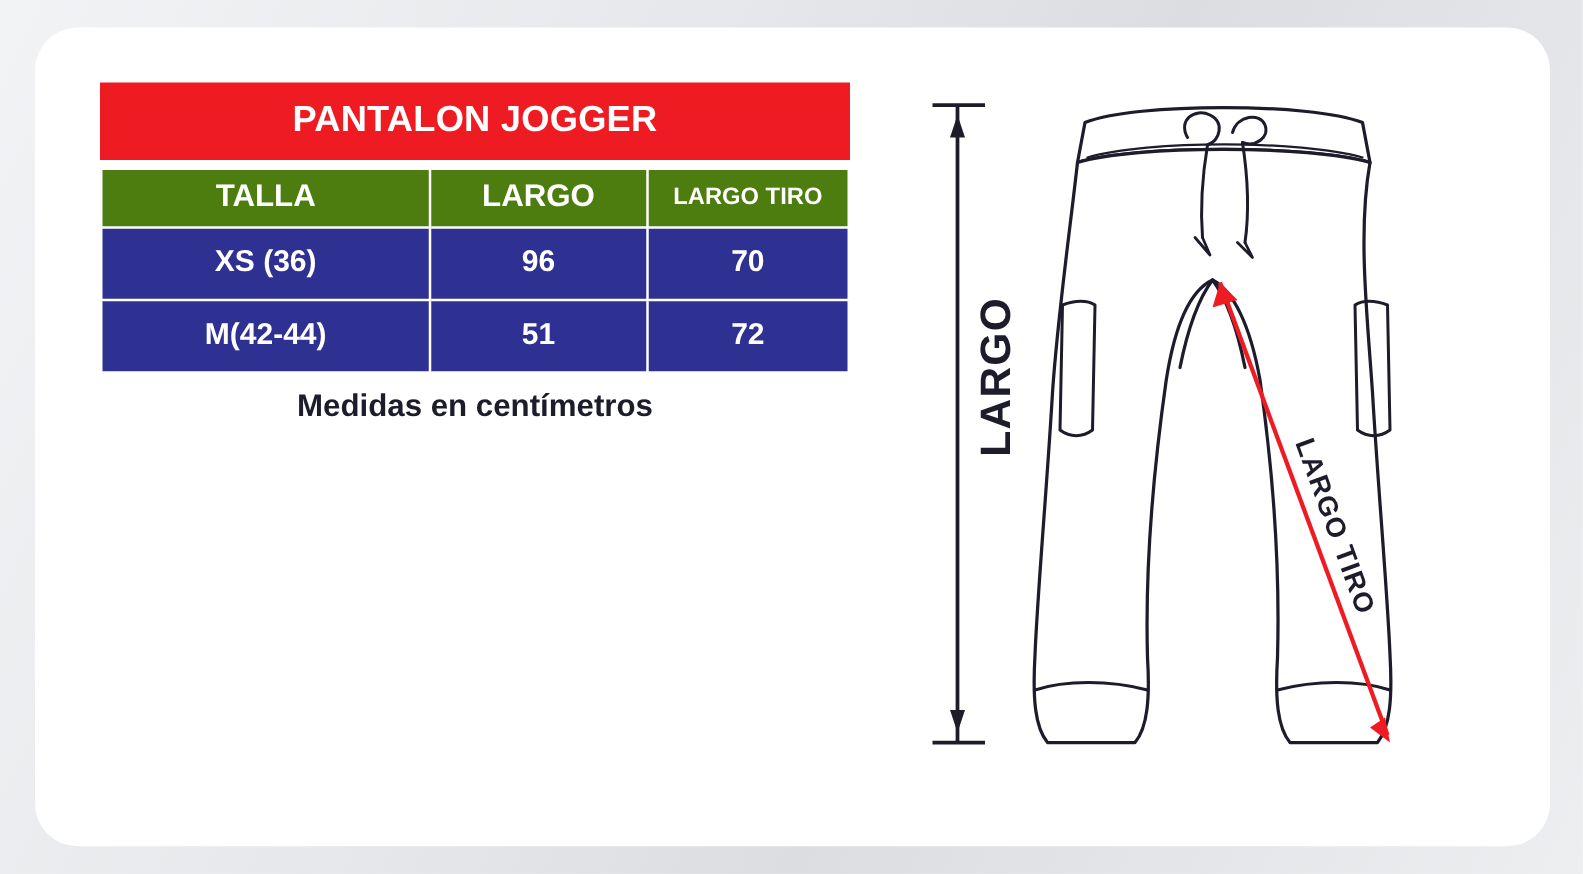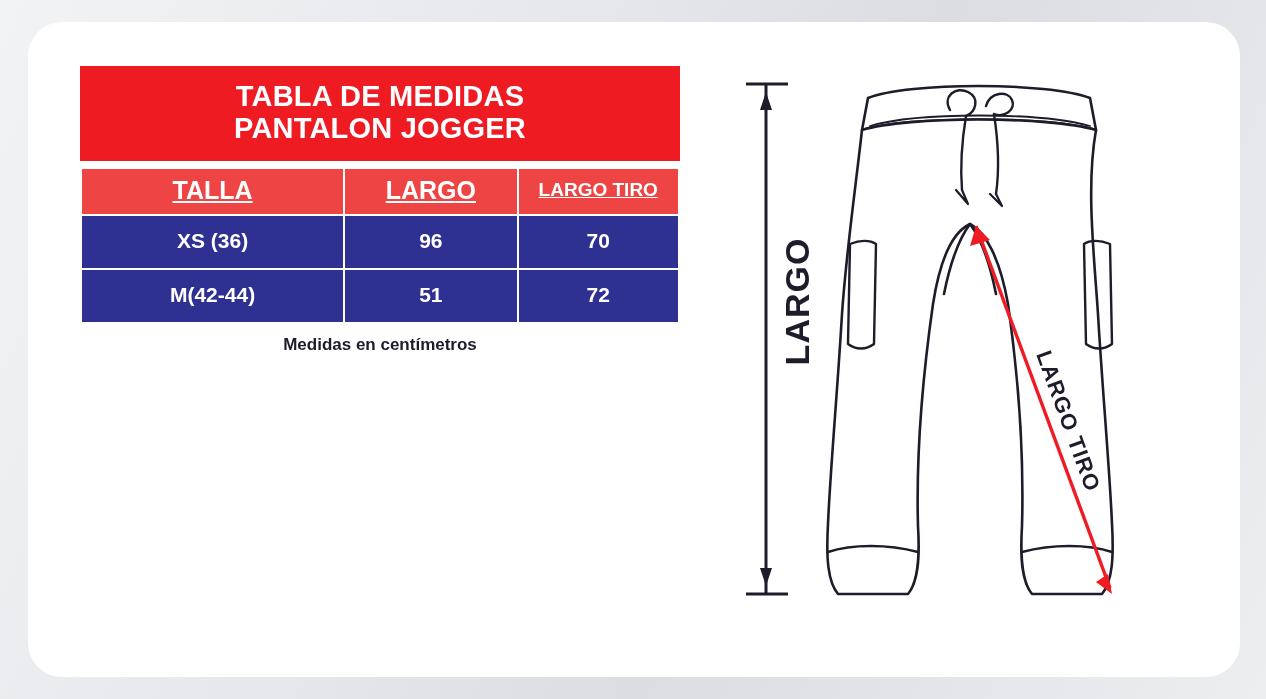--- a/index.html
+++ b/index.html
@@ -54,43 +54,42 @@
     margin-top: 6px;
     table-layout: fixed;
   }
   table.sizes th, table.sizes td {
     border: 2px solid #ffffff;
     text-align: center;
     color: #ffffff;
     font-weight: bold;
   }
   table.sizes th {
-    background: #ef4444;
+    background: #4d7c0f;
     font-size: 25px;
     padding: 7px 2px 9px;
-    text-decoration: underline;
   }
   table.sizes th.small {
     font-size: 19px;
   }
   table.sizes td {
     background: #2e3192;
-    font-size: 21px;
+    font-size: 24px;
     padding: 13px 2px 15px;
   }
   table.sizes col.c1 { width: 44%; }
   table.sizes col.c2 { width: 29%; }
   table.sizes col.c3 { width: 27%; }
 
   .notes {
     margin-top: 10px;
     width: 600px;
     text-align: center;
     color: #1c1c2b;
-    font-size: 17px;
+    font-size: 25px;
     line-height: 1.32;
     font-weight: 600;
   }
   .notes div { white-space: nowrap; }
 
   
   .illo {
     position: absolute;
     left: 690px;
     top: 32px;
@@ -114,21 +113,20 @@
 </style>
 </head>
 <body>
 
 <div class="page">
   <div class="card">
 
     <div class="table-wrap">
 
       <div class="tbl-title">
-        <span>TABLA DE MEDIDAS</span>
         <span class="l2">PANTALON JOGGER</span>
       </div>
 
       <table class="sizes">
         <colgroup>
             <col class="c1">
             <col class="c2">
             <col class="c3">
           </colgroup>
         <thead>

